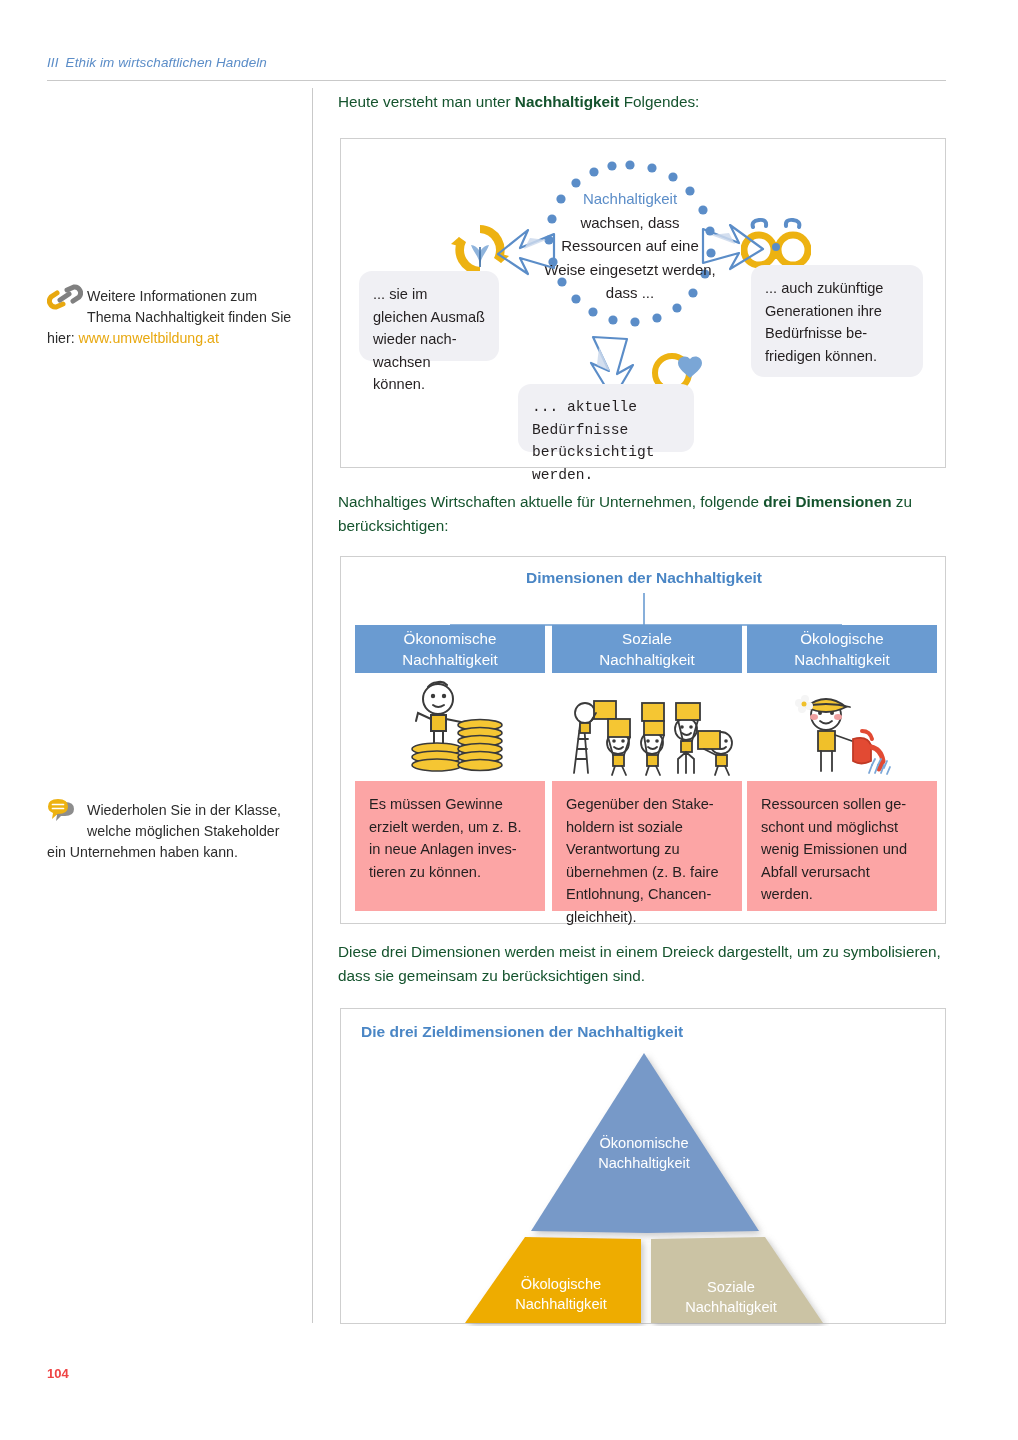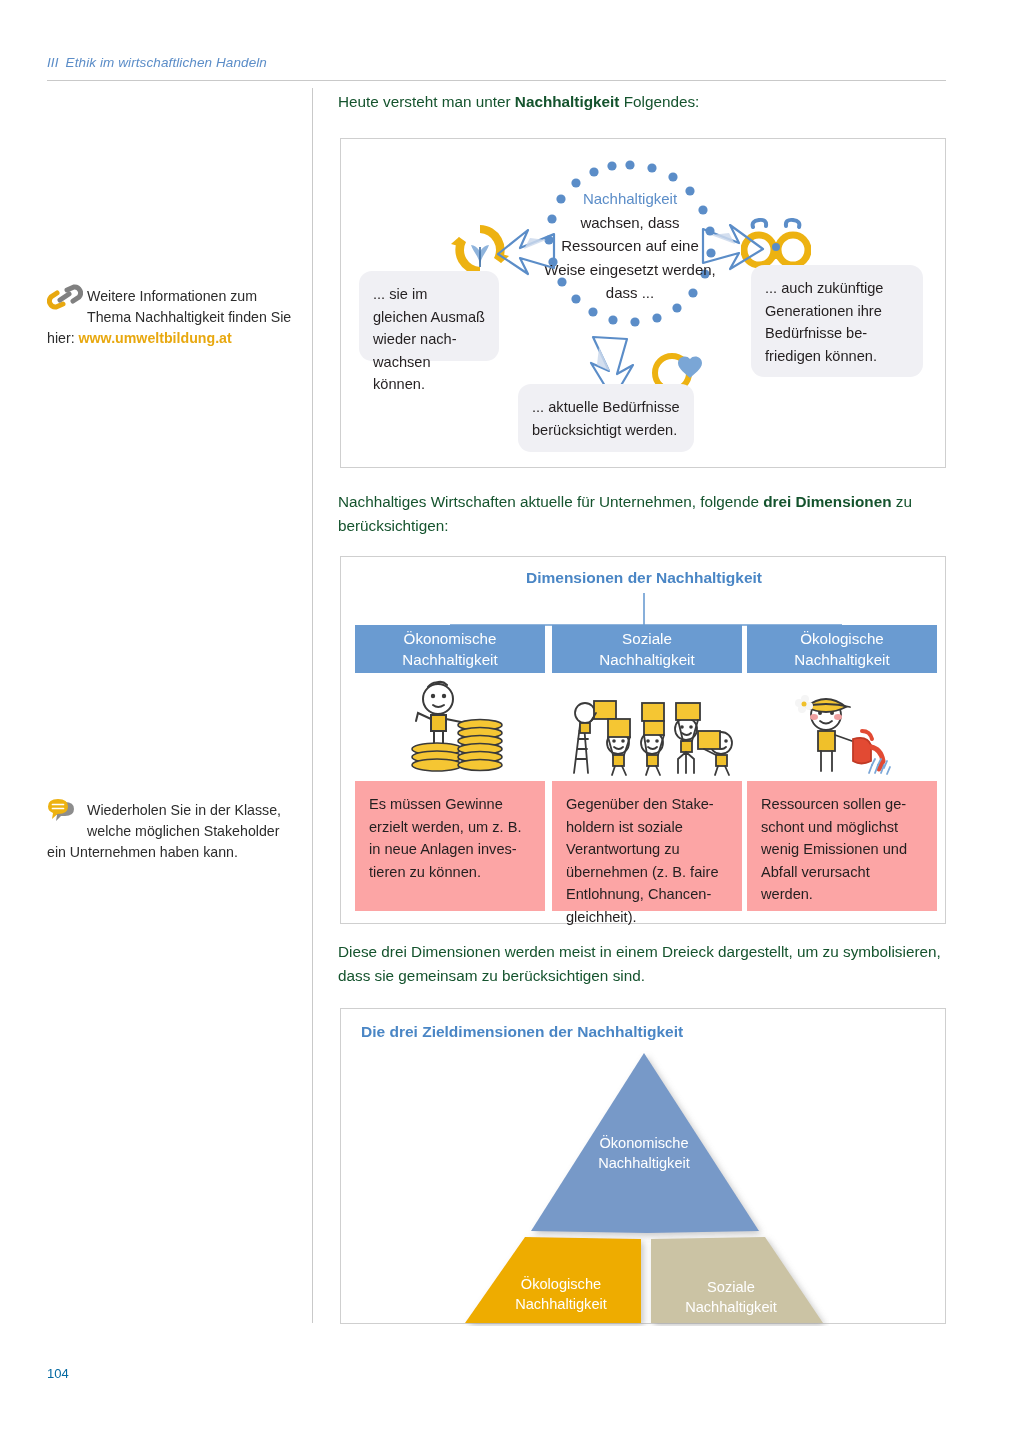--- a/index.html
+++ b/index.html
@@ -45,42 +45,43 @@
     height: 1235px;
     background: #c9c9c9;
   }
 
   
   .pagenum {
     position: absolute;
     left: 47px;
     top: 1366px;
     font-size: 13px;
-    color: #0369a1;
+    color: #ef4444;
+    font-weight: bold;
   }
 
   
   .marginnote {
     position: absolute;
     left: 47px;
     width: 248px;
     font-size: 14.2px;
     line-height: 21px;
     color: #2c2c2c;
   }
   .marginnote.note1 { top: 286px; }
   .marginnote.note2 { top: 800px; }
   .marginnote .ico {
     float: left;
     width: 36px;
     height: 26px;
     margin-right: 4px;
     margin-top: -2px;
   }
-  .link-at { color: #e8a80f; font-weight: bold; }
+  .link-at { color: #e8a80f; }
 
   
   .bodytext {
     position: absolute;
     left: 338px;
     width: 610px;
     font-size: 15.3px;
     line-height: 24px;
     color: #14532d;
   }
@@ -127,21 +128,21 @@
     background: #f0f0f4;
     border-radius: 13px;
     padding: 12px 14px;
     font-size: 14.6px;
     line-height: 22.5px;
     color: #231f20;
     box-sizing: border-box;
   }
   #bubble-left  { left: 18px;  top: 132px; width: 140px; height: 90px; }
   #bubble-right { left: 410px; top: 126px; width: 172px; height: 112px; }
-  #bubble-bot   { left: 177px; top: 245px; width: 176px; height: 68px; }
+  #bubble-bot   { left: 177px; top: 245px; width: 176px; height: 68px; font-family: Liberation Mono, monospace; }
 
   .icon-abs { position: absolute; }
   #icon-recycle { left: 108px; top: 80px;  width: 62px; height: 62px; }
   #icon-binoc   { left: 400px; top: 78px;  width: 70px; height: 56px; }
   #icon-magn    { left: 305px; top: 210px; width: 60px; height: 56px; }
 
   .arrow-abs { position: absolute; }
   #arr-left  { left: 155px; top: 85px;  width: 62px; height: 56px; }
   #arr-right { left: 358px; top: 80px;  width: 66px; height: 58px; }
   #arr-down  { left: 242px; top: 196px; width: 58px; height: 68px; }

